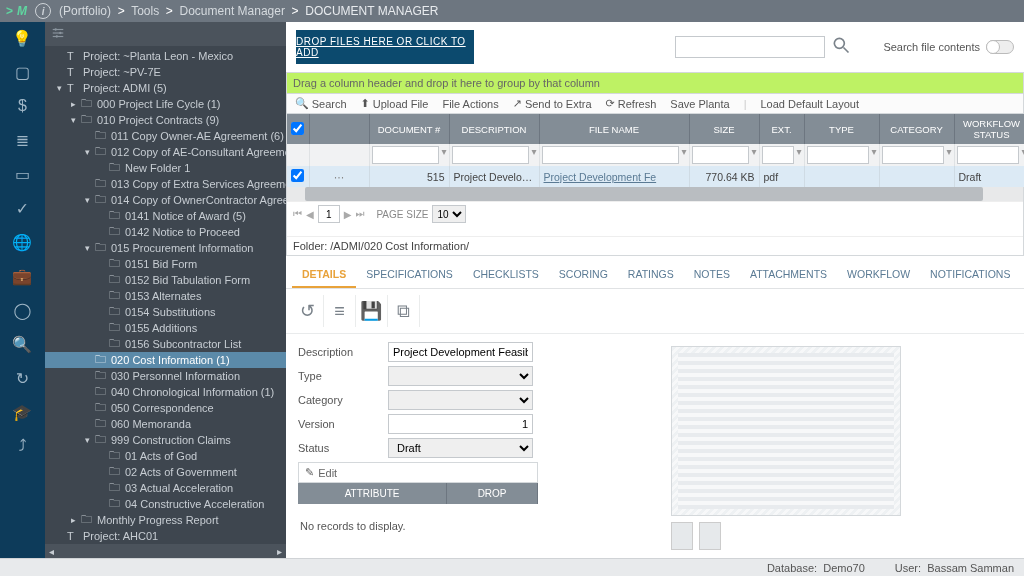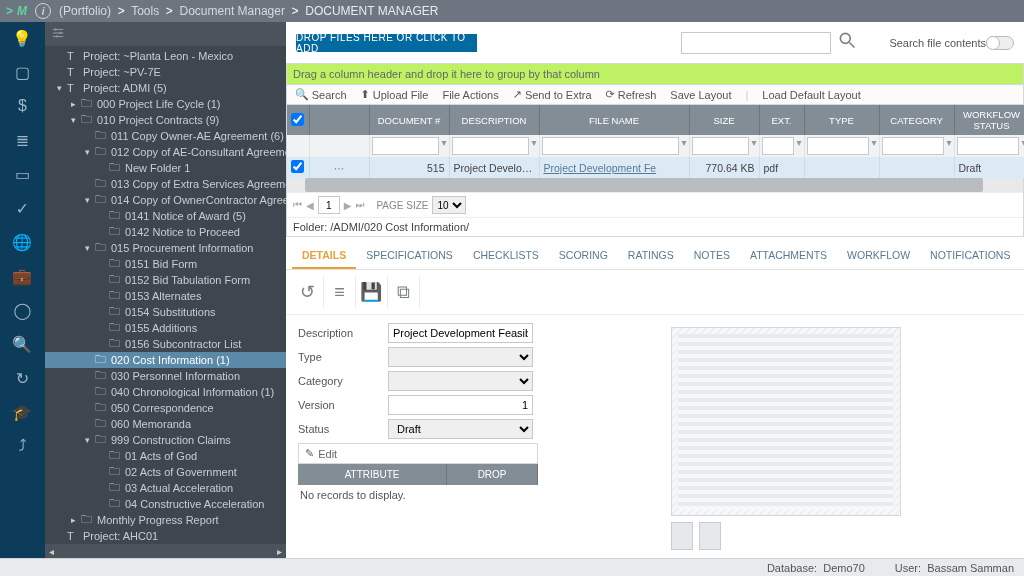--- a/index.html
+++ b/index.html
@@ -29,26 +29,26 @@
 .tree-row.selected { background: #5b8aa9; color: #fff; }
 .tree-indent { flex-shrink: 0; }
 .tree-caret { width: 10px; flex-shrink: 0; font-size: 9px; }
 .tree-icon { width: 14px; flex-shrink: 0; font-size: 11px; margin-right: 2px; }
 .tree-scroll-hint { position: absolute; bottom: 0; left: 0; right: 0; height: 14px; background: #4b535c; display: flex; align-items: center; justify-content: space-between; padding: 0 4px; font-size: 10px; }
 
 .content { flex: 1; background: #fff; display: flex; flex-direction: column; min-width: 0; }
 
 
 .upload-row { display: flex; align-items: center; gap: 12px; padding: 8px 10px; }
-.dropzone { flex: 1; max-width: 370px; height: 18px; background: #0369a1; color: #fff; display: flex; align-items: center; justify-content: center; font-size: 10px; letter-spacing: 0.5px; cursor: pointer; }
+.dropzone { flex: 1; max-width: 370px; height: 34px; background: #0c4a6e; color: #fff; display: flex; align-items: center; justify-content: center; font-size: 10px; letter-spacing: 0.5px; cursor: pointer; text-decoration: underline; }
 .upload-row .spacer { flex: 1; }
 .searchwrap { display: flex; align-items: center; gap: 6px; }
 .searchwrap input { width: 150px; height: 22px; border: 1px solid #c5c9cd; padding: 0 4px; }
 .searchwrap .sicon { font-size: 18px; color: #7a828a; cursor: pointer; }
-.file-contents { display: flex; align-items: center; font-size: 11px; color: #555; margin-left: 20px; }
+.file-contents { display: flex; align-items: center; gap: 6px; font-size: 11px; color: #555; margin-left: 20px; }
 .toggle { width: 28px; height: 14px; border: 1px solid #bbb; border-radius: 8px; position: relative; background: #eee; cursor: pointer; }
 .toggle::after { content: ''; width: 12px; height: 12px; background: #fff; border: 1px solid #bbb; border-radius: 50%; position: absolute; top: -1px; left: -1px; }
 
 
 .groupbar { border: 1px solid #d4d8db; border-bottom: none; padding: 4px 6px; font-size: 11px; color: #666; background: #bef264; }
 .cmdbar { border: 1px solid #d4d8db; background: #fbfbfb; display: flex; align-items: center; gap: 14px; padding: 3px 8px; font-size: 11px; color: #555; }
 .cmdbar .cmd { display: flex; align-items: center; gap: 3px; cursor: pointer; }
 .cmdbar .sep { color: #ccc; }
 .grid { border: 1px solid #d4d8db; border-top: none; }
 .grid table { width: 100%; border-collapse: collapse; table-layout: fixed; }
@@ -59,40 +59,40 @@
 .grid tbody tr.datarow td { background: #dceaf5; border-right: 1px solid #cfdbe4; padding: 3px 4px; font-size: 10.5px; color: #444; height: 20px; overflow: hidden; white-space: nowrap; text-overflow: ellipsis; }
 .grid .chkcell { text-align: center; width: 22px; }
 .grid .iconcell { width: 60px; }
 .grid .link { color: #5a7a94; text-decoration: underline; cursor: pointer; }
 .hscrolltrack { height: 14px; background: #e8e9ea; position: relative; }
 .hscrolltrack .thumb { position: absolute; top: 0; left: 18px; right: 40px; bottom: 0; background: #b9bdc1; border-radius: 2px; }
 .pager { display: flex; align-items: center; gap: 4px; padding: 3px 6px; font-size: 10px; color: #888; border-top: 1px solid #eee; }
 .pager .pgbtn { cursor: pointer; color: #aaa; }
 .pager input, .pager select { height: 18px; border: 1px solid #c5c9cd; font-size: 10px; }
 .pager input { width: 22px; text-align: center; }
-.folderpath { padding: 3px 6px; font-size: 11px; color: #444; border-top: 1px solid #eee; }
+.folderpath { padding: 3px 6px; font-size: 11px; color: #444; border-top: 1px solid #eee; margin-top: 10px; }
 
 
 .detail-tabs { display: flex; border-bottom: 1px solid #e0e2e4; margin-top: 6px; padding: 0 6px; font-size: 10.5px; }
 .detail-tabs .dtab { padding: 6px 10px; color: #5a7a94; cursor: pointer; }
 .detail-tabs .dtab.active { color: #e8a23a; border-bottom: 2px solid #e8a23a; font-weight: bold; text-align: center; }
 
 .detail-toolbar { display: flex; padding: 6px; gap: 0; border-bottom: 1px solid #e9ebec; }
 .dtool { width: 32px; height: 32px; display: flex; align-items: center; justify-content: center; color: #7a828a; font-size: 18px; border-right: 1px solid #eaecec; cursor: pointer; }
 
 .detail-body { flex: 1; display: flex; gap: 16px; padding: 8px 12px; min-height: 0; }
 .form-col { width: 50%; }
 .form-row { display: flex; align-items: center; margin-bottom: 4px; font-size: 11px; }
 .form-row label { width: 90px; color: #555; }
 .form-row input, .form-row select { flex: 1; max-width: 145px; height: 20px; border: 1px solid #c5c9cd; padding: 0 4px; font-size: 11px; }
 .attr-head { font-size: 10px; color: #8a929a; letter-spacing: 0.5px; margin: 8px 0 4px 0; border-bottom: 1px solid #e4e6e8; padding-bottom: 2px; }
 .attr-toolbar { border: 1px solid #d4d8db; padding: 3px 6px; font-size: 11px; color: #666; display: flex; align-items: center; gap: 4px; width: 240px; cursor: pointer; }
 .attr-table { width: 240px; border-collapse: collapse; }
 .attr-table th { background: #838d96; color: #fff; font-size: 10px; font-weight: normal; padding: 5px; border-right: 1px solid #6d7680; }
-.attr-norec { font-size: 11px; color: #555; padding: 4px 2px; }
+.attr-norec { font-size: 11px; color: #555; padding: 16px 2px; }
 
 .preview-col { flex: 1; display: flex; flex-direction: column; align-items: flex-start; padding-top: 4px; }
 .preview-box { width: 230px; height: 240px; background: linear-gradient(135deg,#eef1f3 25%,#f7f8f9 25%,#f7f8f9 50%,#eef1f3 50%,#eef1f3 75%,#f7f8f9 75%); background-size: 8px 8px; border: 1px solid #d4d8db; position: relative; overflow: hidden; }
 .preview-box::after { content: ''; position: absolute; inset: 6px; background: repeating-linear-gradient(#e8ebee 0 4px,#f7f8f9 4px 8px); }
 .preview-thumbs { display: flex; gap: 6px; margin-top: 6px; }
 .preview-thumbs .thm { width: 22px; height: 28px; background: #e6e9eb; border: 1px solid #ccc; cursor: pointer; }
 
 
 .statusbar { height: 18px; background: #e8eaec; border-top: 1px solid #d0d3d6; display: flex; align-items: center; font-size: 11px; color: #555; padding: 8px 10px; }
 .statusbar .sb-right { margin-left: auto; display: flex; gap: 30px; }
@@ -364,21 +364,21 @@
     <div class="groupbar">Drag a column header and drop it here to group by that column</div>
     <div class="cmdbar">
       <span class="cmd">🔍 <span>Search</span></span>
       <span class="cmd">⬆ <span>Upload File</span></span>
       <span class="cmd">
           <span>File Actions</span>
         </span>
       <span class="cmd">↗ <span>Send to Extra</span></span>
       <span class="cmd">⟳ <span>Refresh</span></span>
       <span class="cmd">
-          <span>Save Layout</span>
+          <span>Save Planta</span>
         </span>
       <span class="sep">|</span>
       <span class="cmd">
           <span>Load Default Layout</span>
         </span>
     </div>
 
     <div class="grid">
       <table>
         <colgroup>

